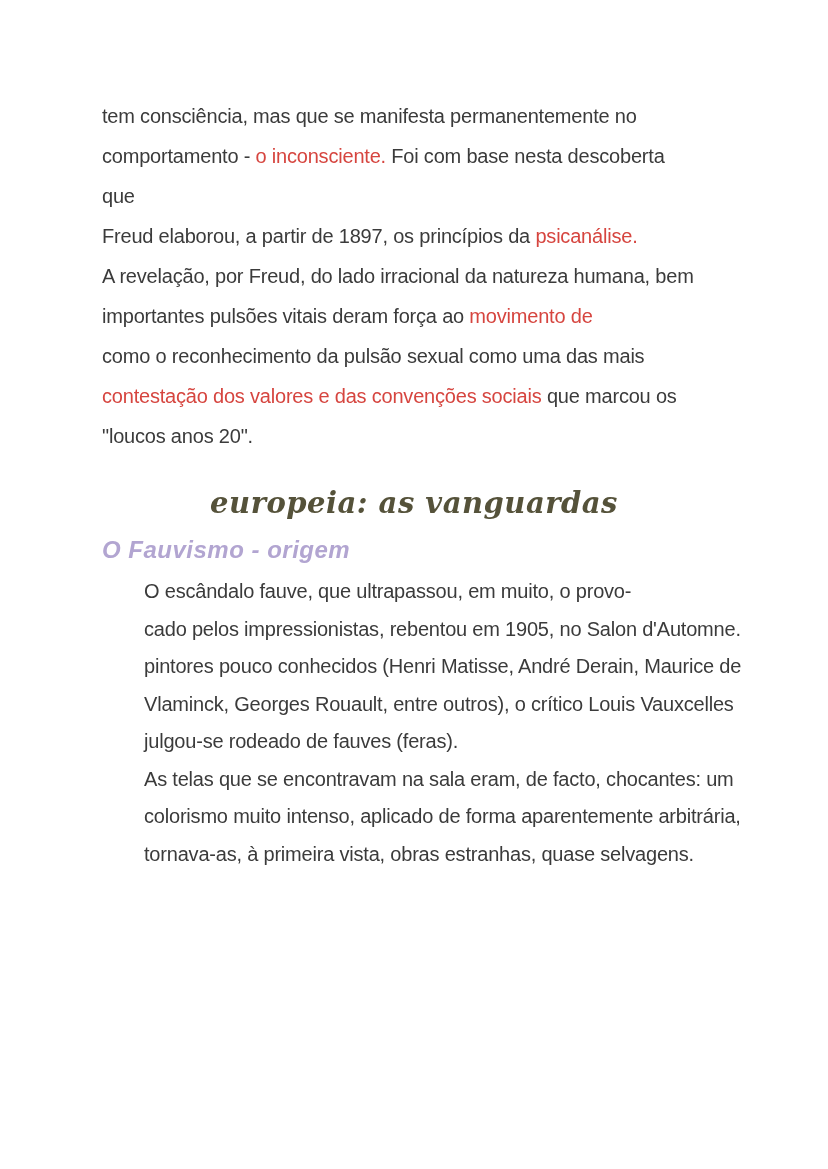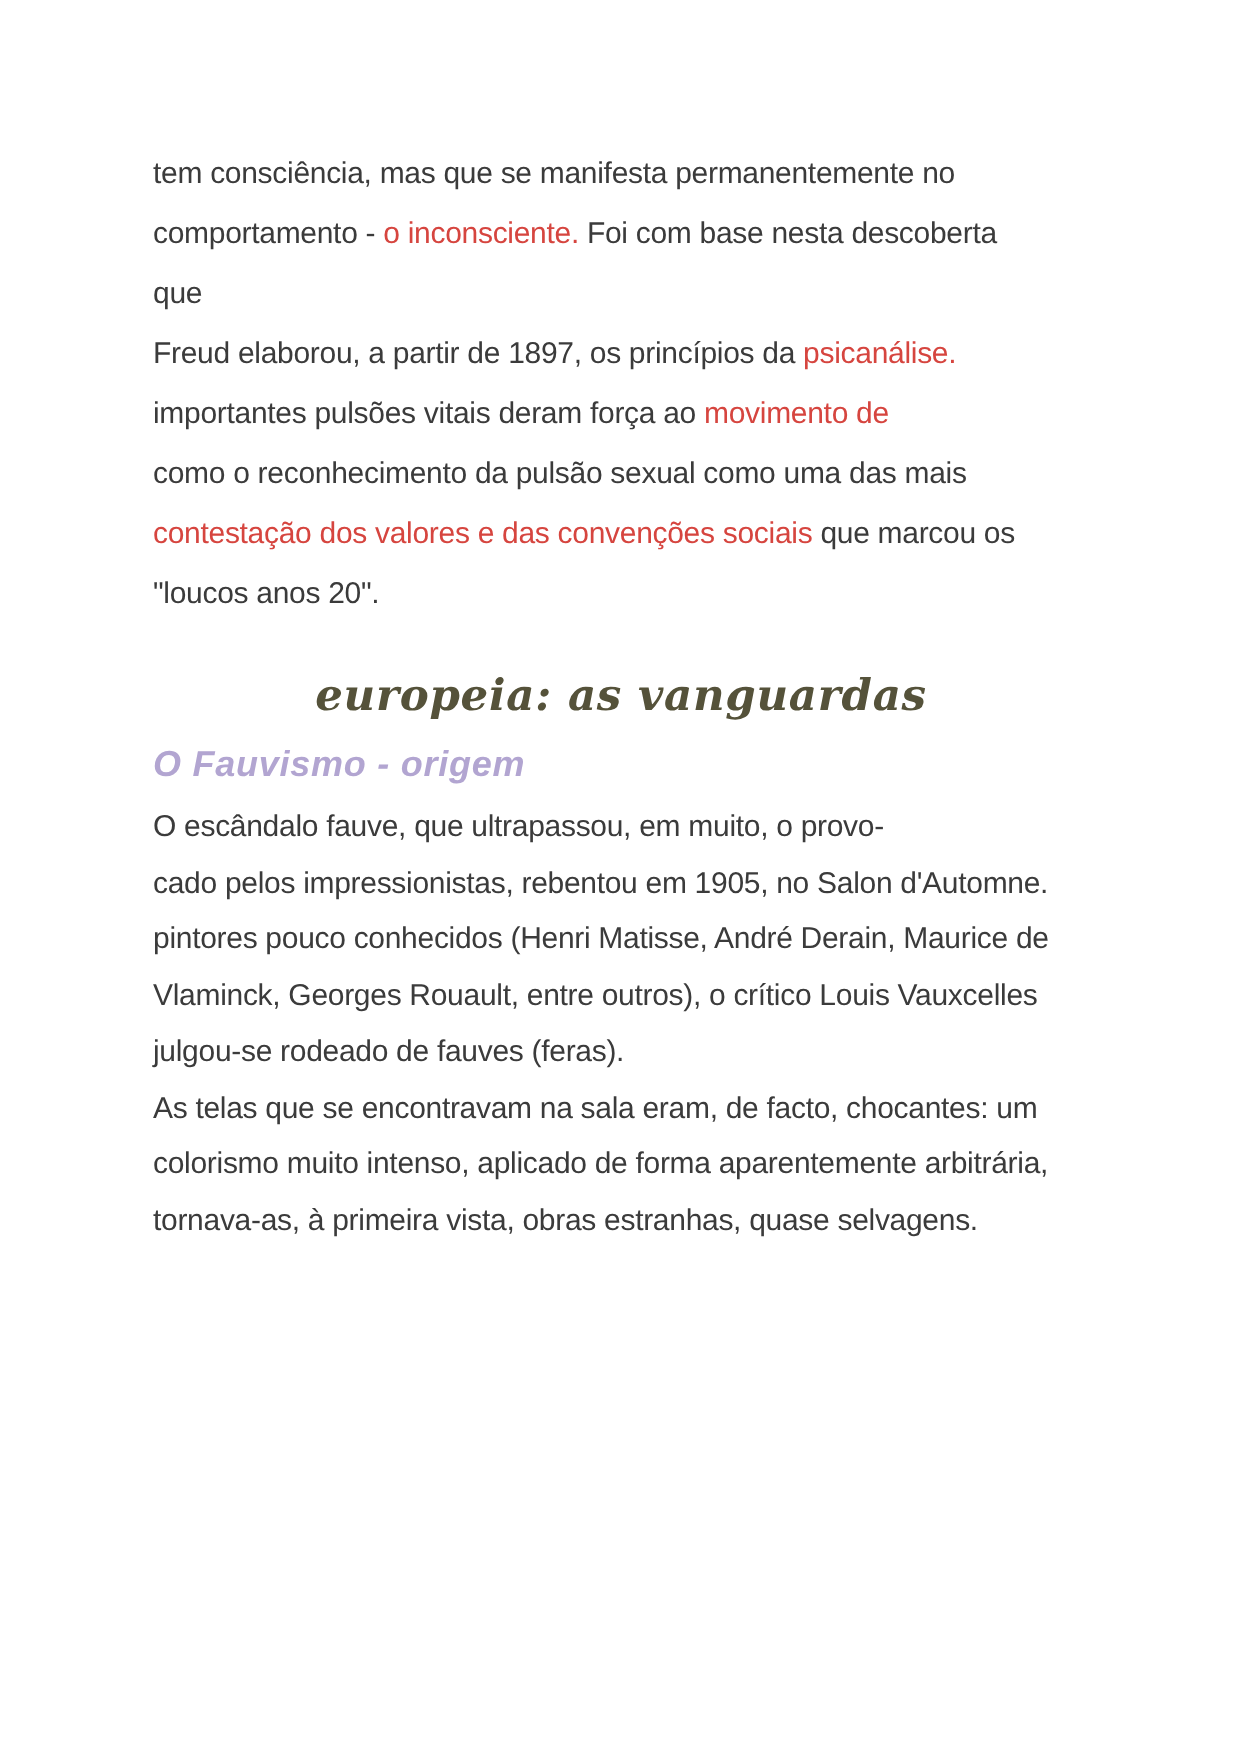--- a/index.html
+++ b/index.html
@@ -22,21 +22,21 @@
     font-size: 20px;
     letter-spacing: -0.2px;
     font-weight: 400;
     color: var(--body-color, #3b3b3b);
   }
   .para .tline {
     line-height: 40px;
     white-space: nowrap;
   }
   #para-freud { padding-top: 96px; }
-  #para-fauvism { margin-top: 6px; }
+  #para-fauvism { margin-top: 6px; margin-left: 42px; }
   #para-fauvism .tline { line-height: 37.5px; }
   .red { color: var(--red, #d6453f); }
   .heading {
     margin: 21px 0 0 0;
     font-family: "DejaVu Serif", serif;
     font-style: italic;
     font-weight: 700;
     font-size: 29px;
     line-height: 52px;
     letter-spacing: 0.5px;
@@ -61,20 +61,21 @@
 <body>
 
 <div class="page">
   <div class="content">
 
     <div class="para" id="para-freud">
         <div class="tline"><span>tem consciência, mas que se manifesta permanentemente no</span></div>
         <div class="tline"><span>comportamento - </span><span class="red">o inconsciente.</span><span> Foi com base nesta descoberta</span></div>
         <div class="tline"><span>que</span></div>
         <div class="tline"><span>Freud elaborou, a partir de 1897, os princípios da </span><span class="red">psicanálise.</span></div>
+        <div class="tline"><span>A revelação, por Freud, do lado irracional da natureza humana, bem</span></div>
         <div class="tline"><span>importantes pulsões vitais deram força ao </span><span class="red">movimento de</span></div>
         <div class="tline"><span>como o reconhecimento da pulsão sexual como uma das mais</span></div>
         <div class="tline"><span class="red">contestação dos valores e das convenções sociais</span><span> que marcou os</span></div>
         <div class="tline"><span>"loucos anos 20".</span></div>
       </div>
 
     <h1 class="heading">
       <span class="hline">europeia: as vanguardas</span>
     </h1>
 

